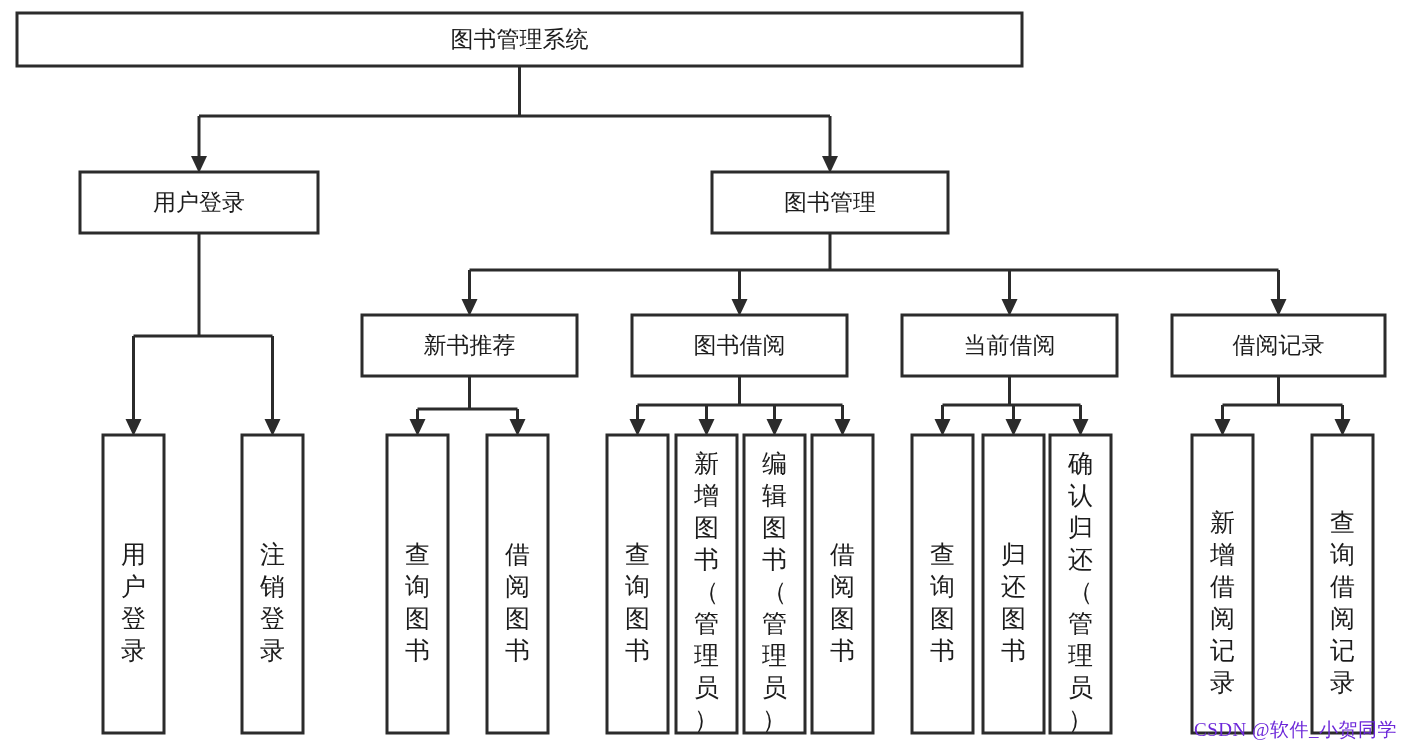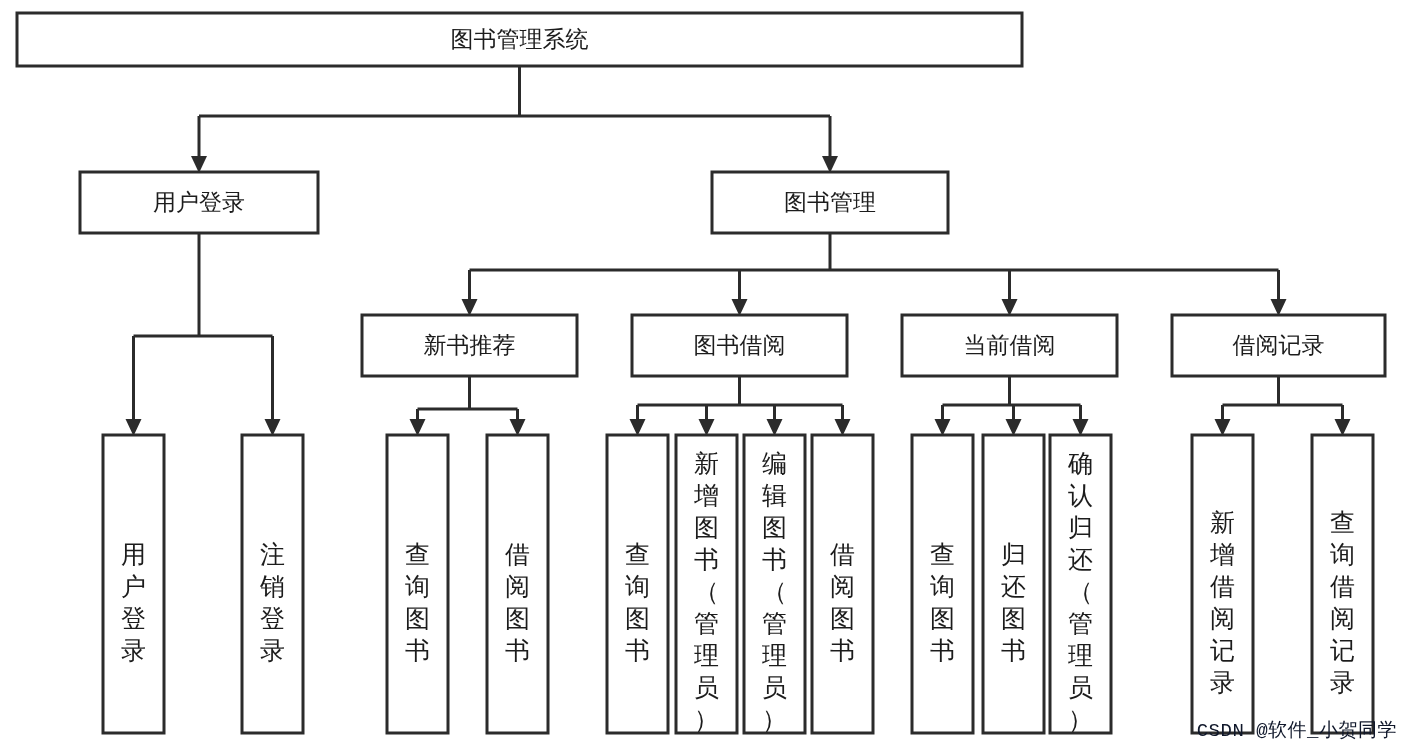--- a/index.html
+++ b/index.html
@@ -53,23 +53,23 @@
   .node-label-v {
     font-family: "DejaVu Sans", "Liberation Sans", sans-serif;
     font-size: 25px;
     fill: #1c1c1c;
     text-anchor: middle;
   }
   .watermark-text {
     position: absolute;
     right: 8px;
     bottom: 4px;
-    font-family: Liberation Mono, monospace;
+    font-family: Liberation Serif, serif;
     font-size: 19px;
-    color: #0f172a;
+    color: #6d28d9;
     white-space: nowrap;
     letter-spacing: 0.5px;
     user-select: none;
   }
 </style>
 </head>
 <body>
 
 <div id="diagram-root">
 

